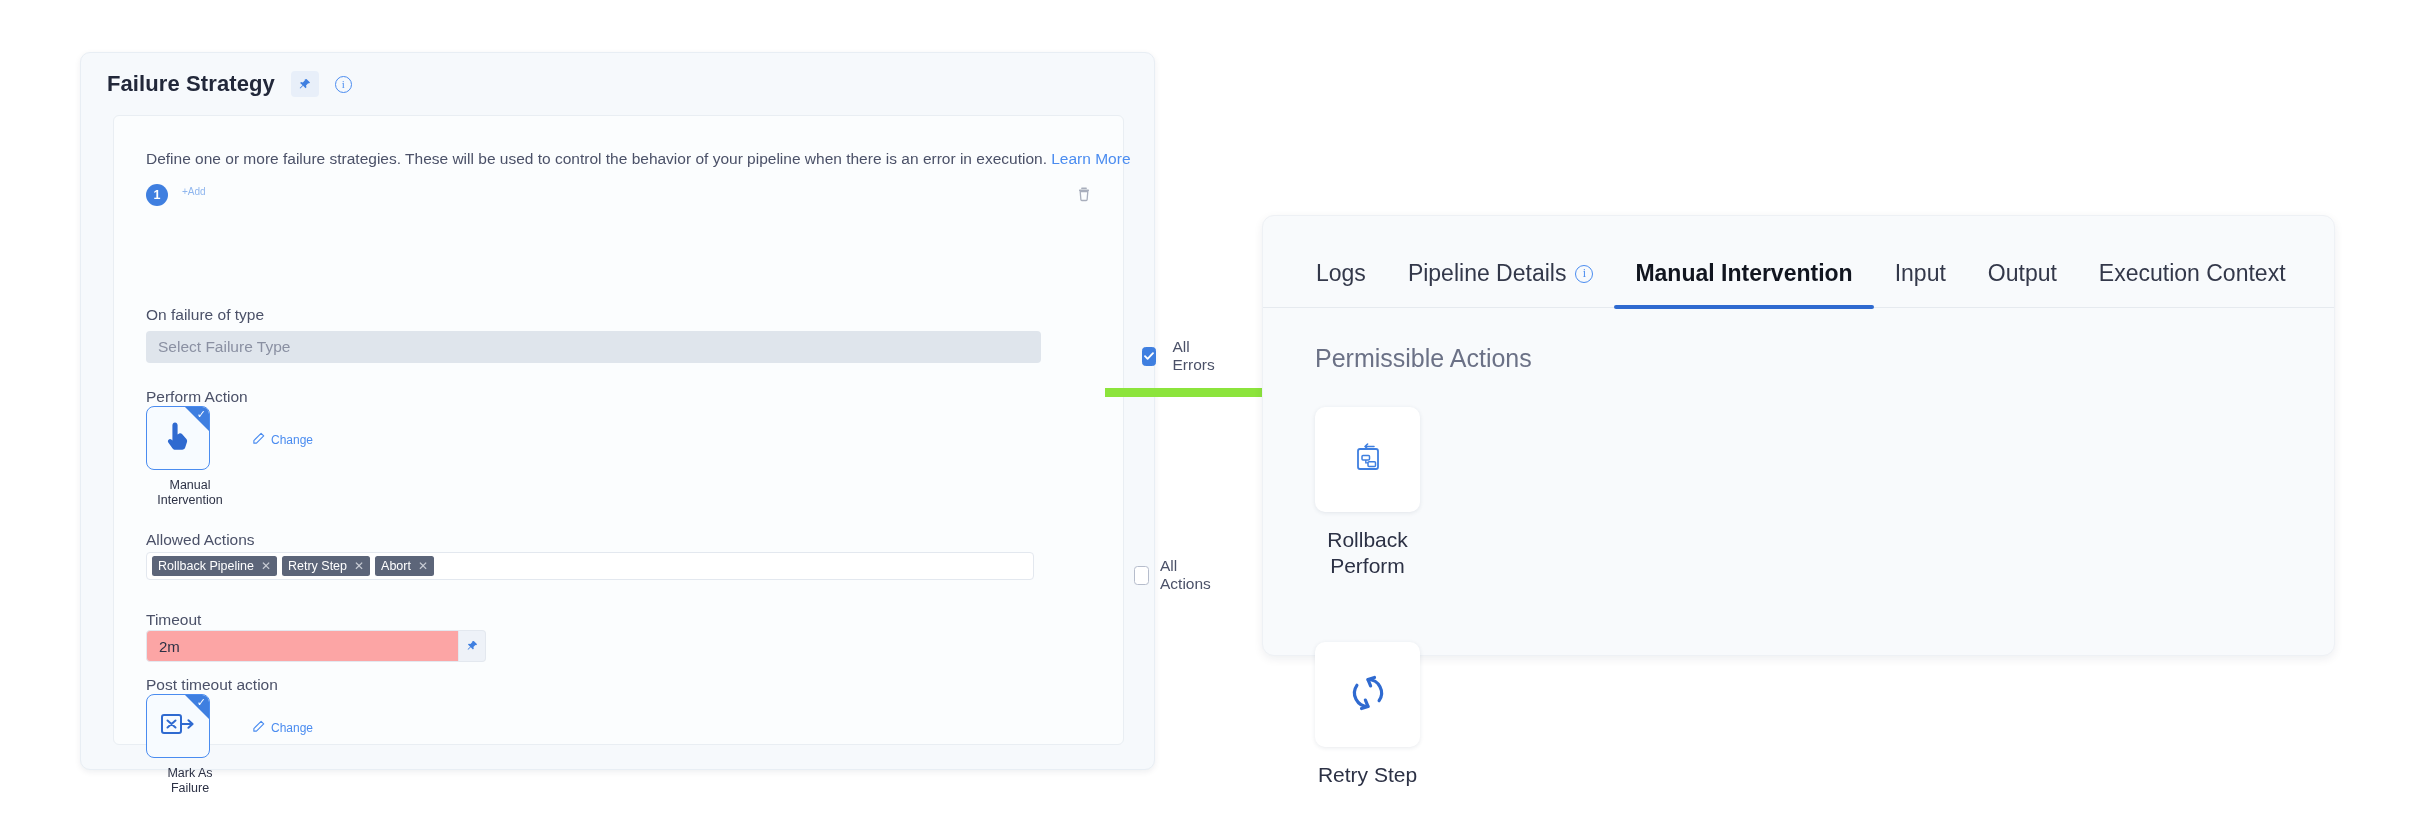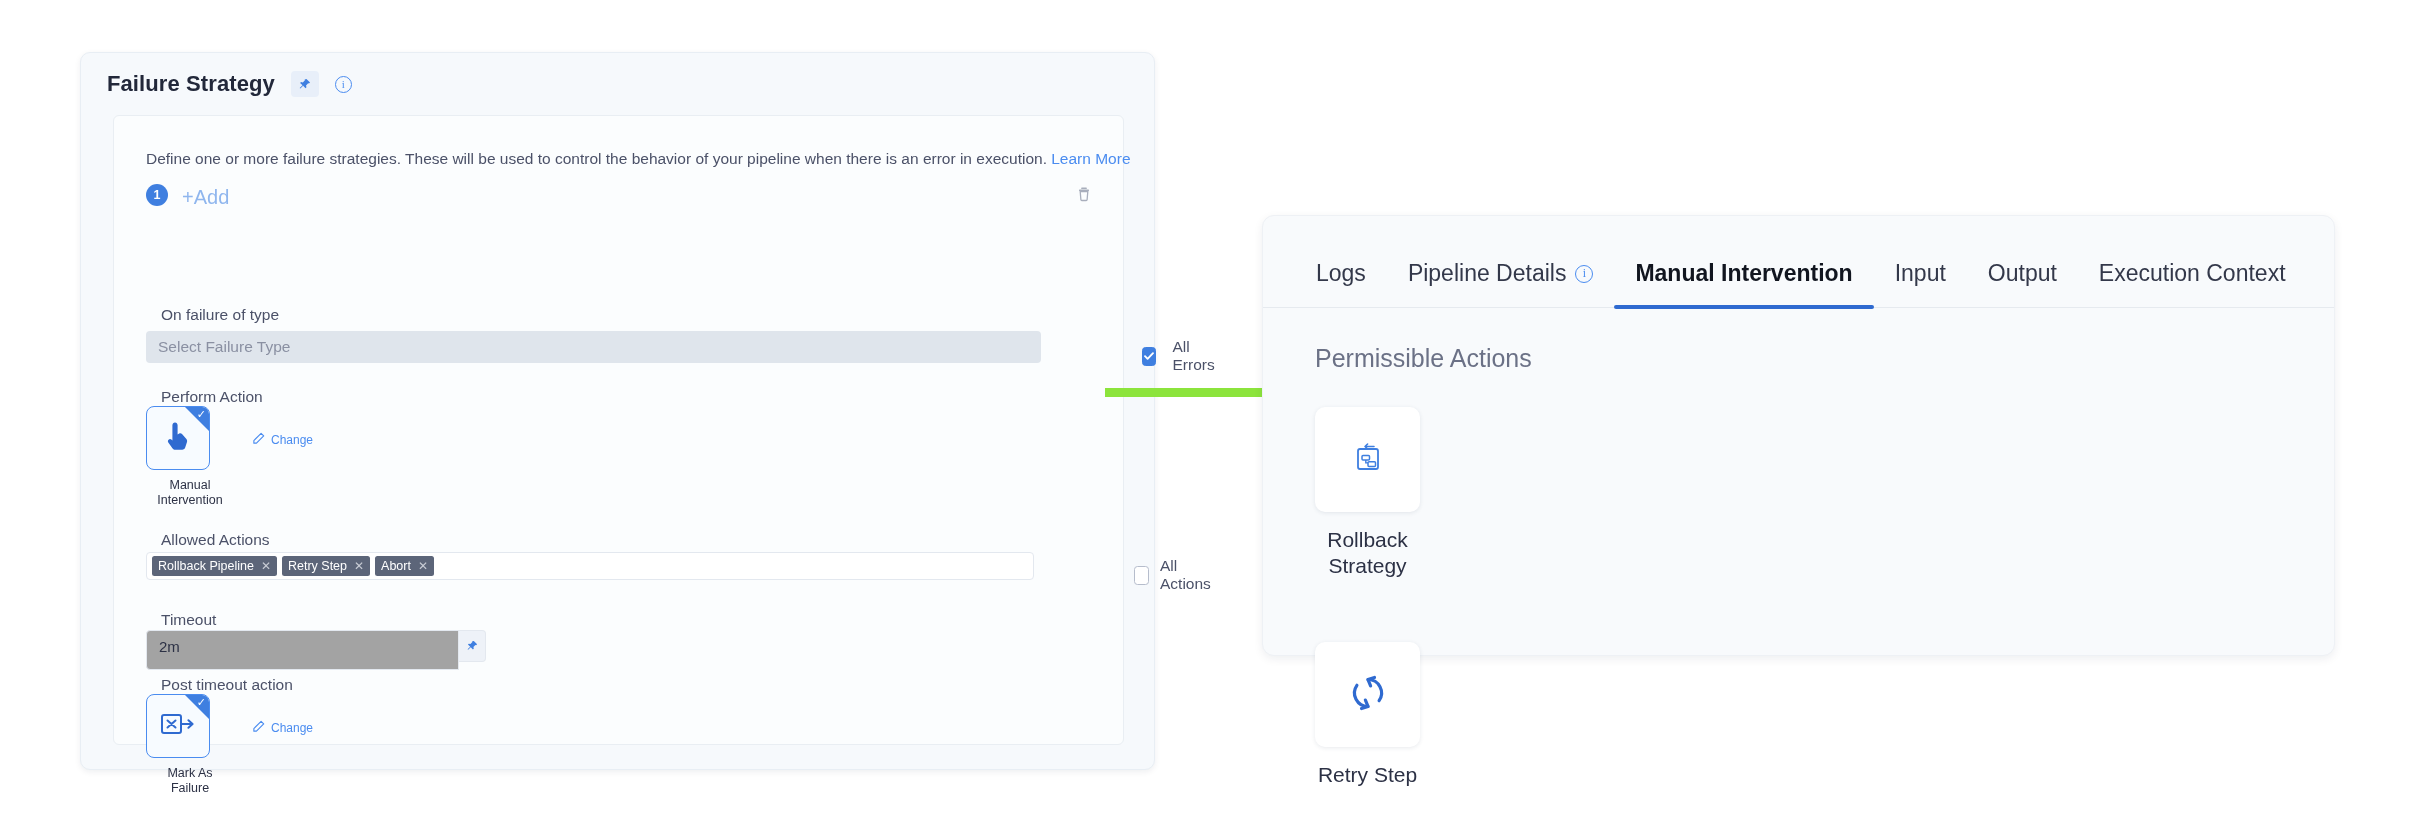--- a/index.html
+++ b/index.html
@@ -56,29 +56,29 @@
   .addrow { position: absolute; left: 32px; top: 66px; width: 947px; height: 30px; }
   .num-badge {
     position: absolute; left: 0; top: 2px;
     width: 22px; height: 22px; border-radius: 50%;
     background: #3f7fe0; color: #fff;
     font-size: 12.5px; font-weight: bold;
     display: flex; align-items: center; justify-content: center;
   }
   .add-link {
     position: absolute; left: 36px; top: 4px;
-    font-size: 20px; color: #8fb6ee;
+    font-size: 10px; color: #8fb6ee;
   }
   .trash-icon {
     position: absolute; right: 0; top: 3px;
     width: 18px; height: 18px; opacity: .85;
   }
 
   .field-label {
-    position: absolute; font-size: 15.5px; color: #4b5168; margin-left: 15px;
+    position: absolute; font-size: 15.5px; color: #4b5168;
   }
 
   
   .lbl-onfailure { left: 32px; top: 190px; }
   .select-failure {
     position: absolute; left: 32px; top: 215px;
     width: 895px; height: 32px;
     background: #dfe5ec; border: none; border-radius: 4px;
     font-size: 15.5px; color: #8a90a2;
     padding: 0 12px; line-height: 32px;
@@ -148,22 +148,22 @@
     height: 20px; padding: 7px 6px;
     background: #5c6579; color: #fff;
     border-radius: 2.5px; font-size: 12.5px;
   }
   .tag-x { color: #c9cdd6; font-size: 12px; line-height: 12px; }
 
   
   .lbl-timeout { left: 32px; top: 495px; }
   .timeout-wrap { position: absolute; left: 32px; top: 514px; display: flex; }
   .timeout-input {
-    width: 313px; height: 40px;
-    background: #a3a3a3; border: 1px solid #e3e8ef; border-radius: 4px 0 0 4px;
+    width: 313px; height: 32px;
+    background: #fca5a5; border: 1px solid #e3e8ef; border-radius: 4px 0 0 4px;
     font-size: 15px; color: #2c3145; padding: 0 12px; line-height: 32px;
   }
   .timeout-pin {
     width: 27px; height: 32px;
     background: #eef2f8; border: 1px solid #e3e8ef; border-left: none;
     border-radius: 0 4px 4px 0;
     display: flex; align-items: center; justify-content: center;
   }
 
   
@@ -402,21 +402,21 @@
               <path d="M14 13h16a2 2 0 0 1 2 2v16a2 2 0 0 1-2 2H14a2 2 0 0 1-2-2V15a2 2 0 0 1 2-2z" fill="none" stroke="#3f7fe0" stroke-width="1.8"></path>
               <rect x="16" y="19.5" width="7.5" height="4.6" rx="1" fill="none" stroke="#3f7fe0" stroke-width="1.5"></rect>
               <rect x="22" y="25.8" width="7.5" height="4.6" rx="1" fill="none" stroke="#3f7fe0" stroke-width="1.5"></rect>
               <path d="M19.8 24.1v2.8h2.2" fill="none" stroke="#3f7fe0" stroke-width="1.4"></path>
               <path d="M28 10.5h-9 M21.6 8 19 10.5l2.6 2.5" fill="none" stroke="#3f7fe0" stroke-width="1.6" stroke-linecap="round" stroke-linejoin="round"></path>
             </svg>
           </span>
         </div>
         <div class="rt-card-label">
           <span>Rollback</span><br>
-          <span>Strategy</span>
+          <span>Perform</span>
         </div>
       </div>
 
       <div class="rt-card-item">
         <div class="rt-card">
           <span>
             <svg width="48" height="48" viewBox="0 0 48 48">
               <path d="M24 10.5a13.5 13.5 0 0 1 11.1 21.2" fill="none" stroke="#2f6ad0" stroke-width="3.2" stroke-linecap="round"></path>
               <path d="M24 37.5a13.5 13.5 0 0 1-11.1-21.2" fill="none" stroke="#2f6ad0" stroke-width="3.2" stroke-linecap="round"></path>
               <path d="M30.5 8.4 24 10.6l2.6 6.3" fill="none" stroke="#2f6ad0" stroke-width="3.2" stroke-linecap="round" stroke-linejoin="round"></path>

